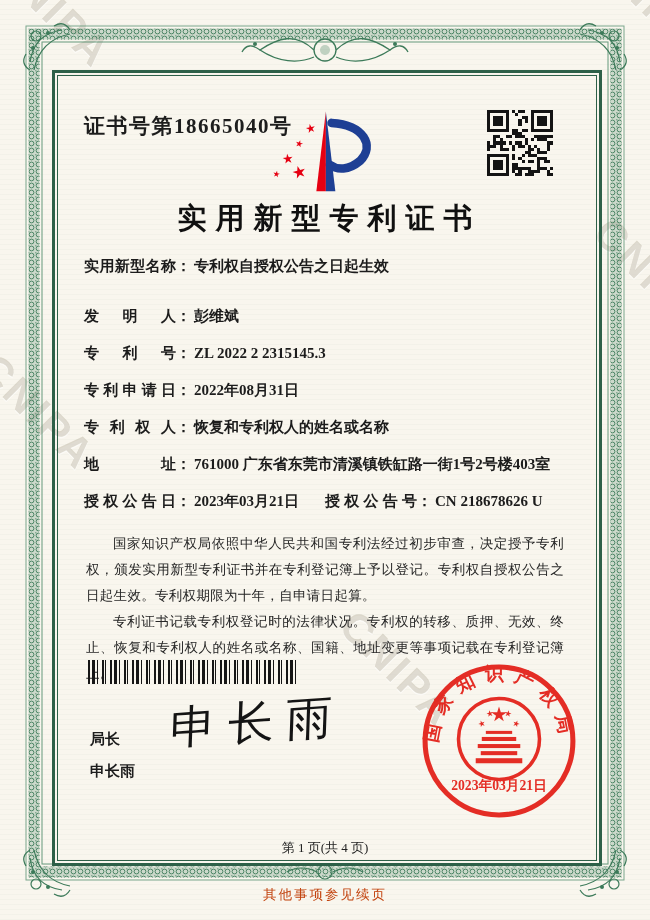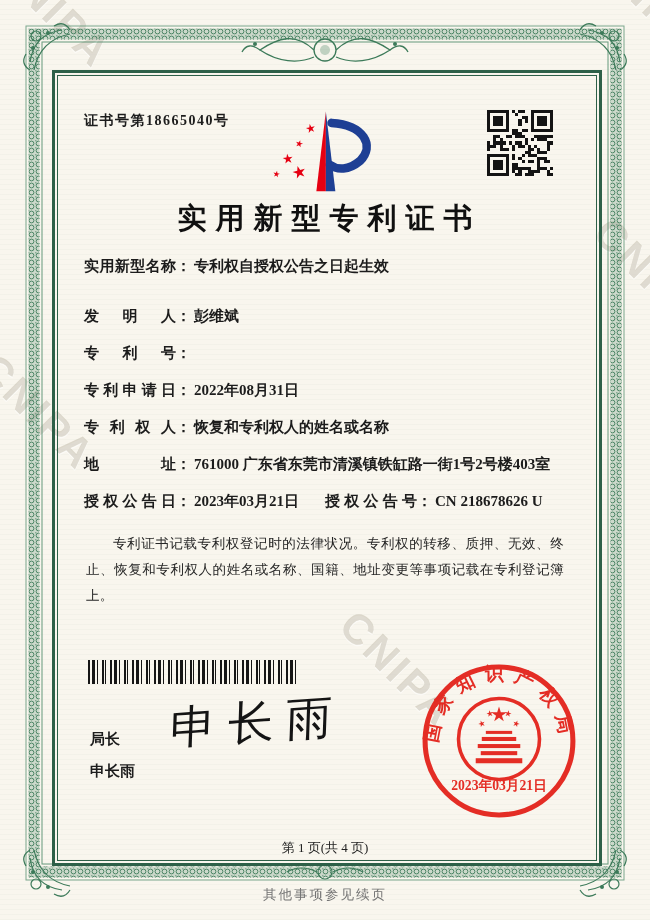--- a/index.html
+++ b/index.html
@@ -16,21 +16,21 @@
   .wm2{left:582px;top:-20px}
   .wm3{left:580px;top:252px}
   .wm4{left:-34px;top:388px}
   .wm5{left:326px;top:645px}
   
   .deco{position:absolute;left:0;top:0;z-index:1;}
   
   .frame{position:absolute;left:52px;top:70px;width:544px;height:790px;border:3px solid #2d6048;z-index:1;}
   .frame-inner{position:absolute;inset:2px;border:1px solid #2d6048;}
   
-  .certno{position:absolute;left:84px;top:112px;z-index:2;font-size:14px;letter-spacing:1.5px;font-weight:600;}
+  .certno{position:absolute;left:84px;top:112px;z-index:2;font-size:21px;letter-spacing:1.5px;font-weight:600;}
   .logo{position:absolute;left:258px;top:102px;z-index:2;}
   .qr{position:absolute;left:487px;top:110px;width:66px;height:66px;z-index:2;}
   .qr svg{width:100%;height:100%;shape-rendering:crispEdges;}
   .title{position:absolute;left:0;top:199px;width:100%;z-index:2;text-align:center;
          font-size:29px;font-weight:700;letter-spacing:9px;text-indent:9px;color:#101010;}
   .fields{position:absolute;left:84px;top:256px;width:486px;z-index:2;}
   .frow{display:flex;align-items:baseline;margin-bottom:17px;font-size:15px;font-weight:600;
         color:#1c1c1c;white-space:nowrap;line-height:20px;}
   .frow:first-child{margin-bottom:30px;}
   .fpair{display:inline-flex;align-items:baseline;}
@@ -46,21 +46,21 @@
          transparent 16px 17px,#161616 17px 18px,transparent 18px 22px);}
   .officer-title{position:absolute;left:90px;top:730px;z-index:2;font-size:15px;font-weight:700;
          font-family:"Liberation Sans","DejaVu Sans",sans-serif;}
   .officer-name{position:absolute;left:90px;top:762px;z-index:2;font-size:15px;font-weight:700;
          font-family:"Liberation Sans","DejaVu Sans",sans-serif;}
   .sig{position:absolute;left:170px;top:700px;z-index:2;font-size:46px;font-weight:400;line-height:1;
          letter-spacing:12px;color:#141414;transform:rotate(-4deg) skewX(-6deg);}
   .seal{position:absolute;left:418px;top:660px;width:162px;height:162px;z-index:3;opacity:0.94;}
   .pageinfo{position:absolute;left:0;top:839px;width:100%;z-index:2;text-align:center;font-size:13px;color:#1f1f1f;}
   .bottomnote{position:absolute;left:0;top:886px;width:100%;z-index:2;text-align:center;
-         font-size:13.5px;letter-spacing:2px;color:#737373;}
+         font-size:13.5px;letter-spacing:2px;color:#c2410c;}
 </style>
 </head>
 <body>
 
 <div class="page">
 
   <span class="wm wm1">CNIPA</span>
   <span class="wm wm2">CNIPA</span>
   <span class="wm wm3">CNIPA</span>
   <span class="wm wm4">CNIPA</span>
@@ -289,20 +289,21 @@
 
     </div>
       <div class="frow">
       <span class="fpair p1">
         <span class="flabel">
             <span>专</span>
             <span>利</span>
             <span>号</span>
           </span>
           <span class="fcolon">：</span>
+          <span class="fvalue">ZL 2022 2 2315145.3</span>
       </span>
 
     </div>
       <div class="frow">
       <span class="fpair p1">
         <span class="flabel">
             <span>专</span>
             <span>利</span>
             <span>申</span>
             <span>请</span>
@@ -357,20 +358,21 @@
             <span>告</span>
             <span>号</span>
           </span>
           <span class="fcolon">：</span>
           <span class="fvalue">CN 218678626 U</span>
       </span>
     </div>
     </div>
 
   <div class="paras">
+    <p>国家知识产权局依照中华人民共和国专利法经过初步审查，决定授予专利权，颁发实用新型专利证书并在专利登记簿上予以登记。专利权自授权公告之日起生效。专利权期限为十年，自申请日起算。</p>
     <p>专利证书记载专利权登记时的法律状况。专利权的转移、质押、无效、终止、恢复和专利权人的姓名或名称、国籍、地址变更等事项记载在专利登记簿上。</p>
   </div>
 
   <div class="barcode"></div>
 
   <div class="officer-title">局长</div>
   <div class="officer-name">申长雨</div>
   <div class="sig">申长雨</div>
 
   <div class="seal">

